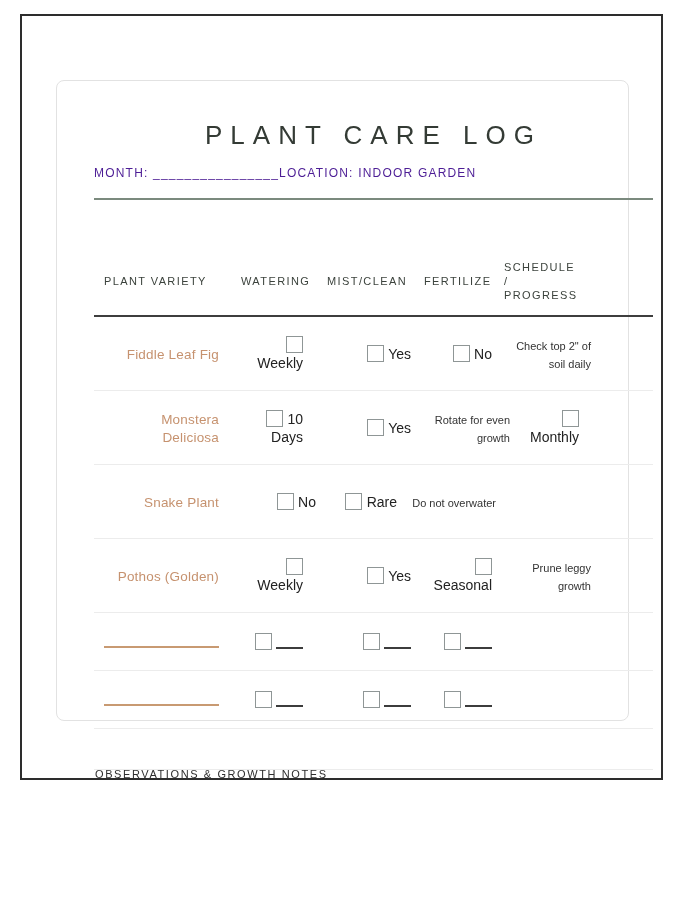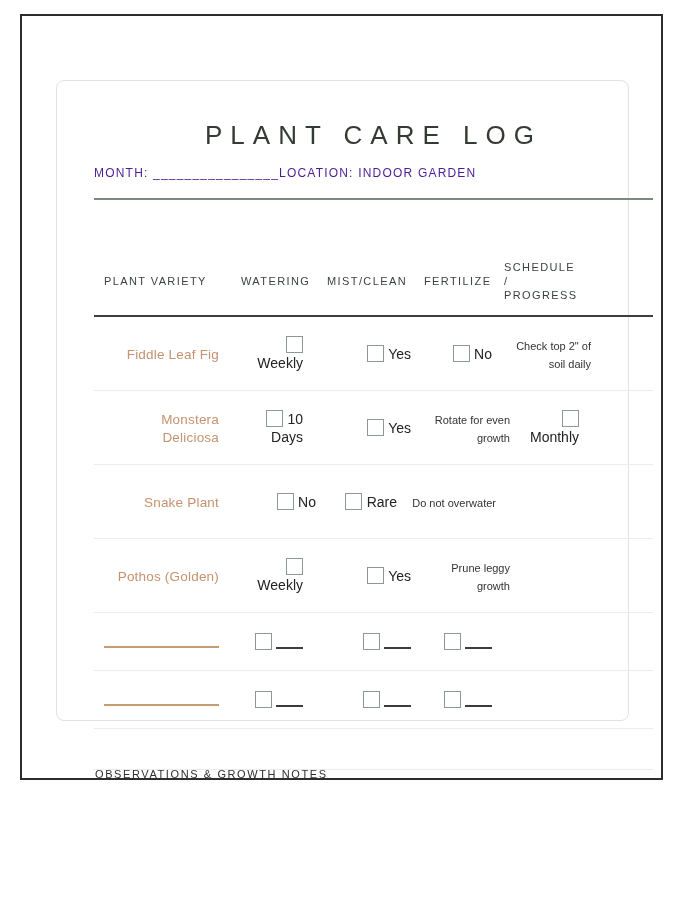--- a/index.html
+++ b/index.html
@@ -137,20 +137,23 @@
     <div class="row r-std">
       <div class="cell c1">
         <span class="variety">Pothos (Golden)</span>
       </div>
       <div class="cell c2">
         <span class="cb"></span> <span class="cb-label">Weekly</span>
       </div>
       <div class="cell c3">
         <span class="cb"></span> <span class="cb-label">Yes</span>
       </div>
+      <div class="cell c4">
+        <span class="cb"></span> <span class="cb-label">Seasonal</span>
+      </div>
       <div class="cell c5">
         <span class="note">Prune leggy growth</span>
       </div>
     </div>
 
     <div class="row r-blank">
       <div class="cell c1">
         <span class="blank-tan"></span>
       </div>
       <div class="cell c2">

